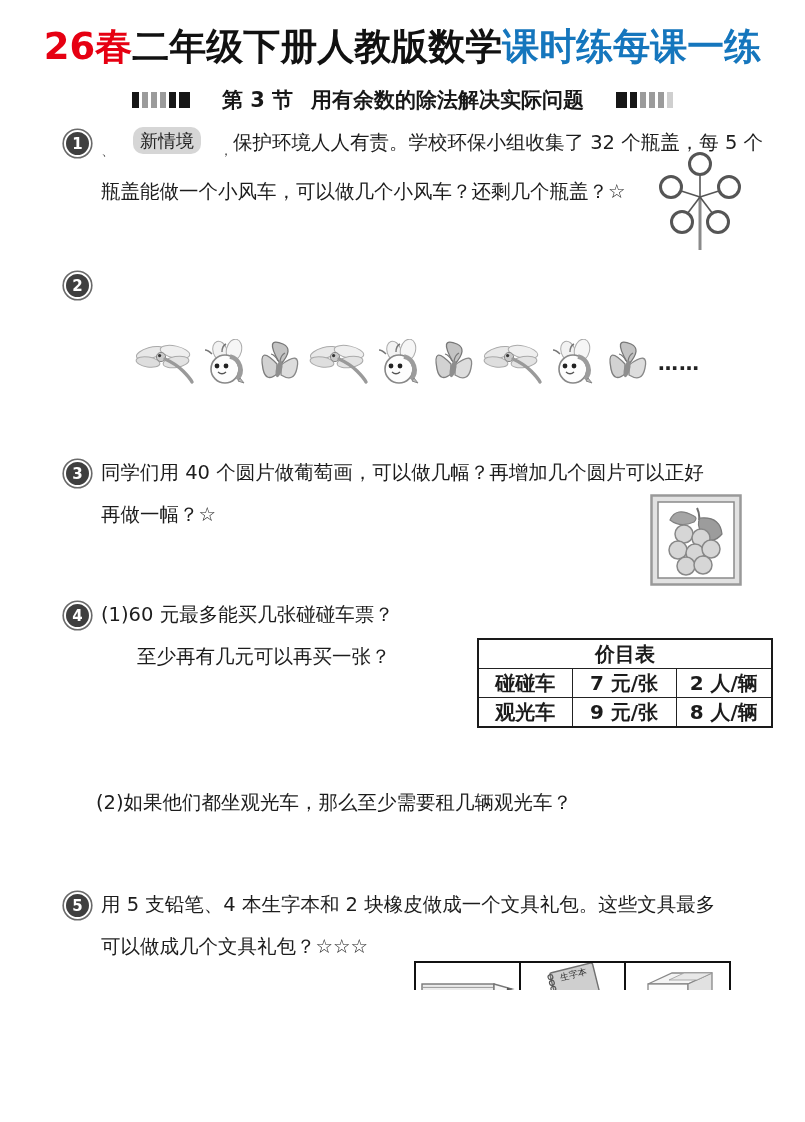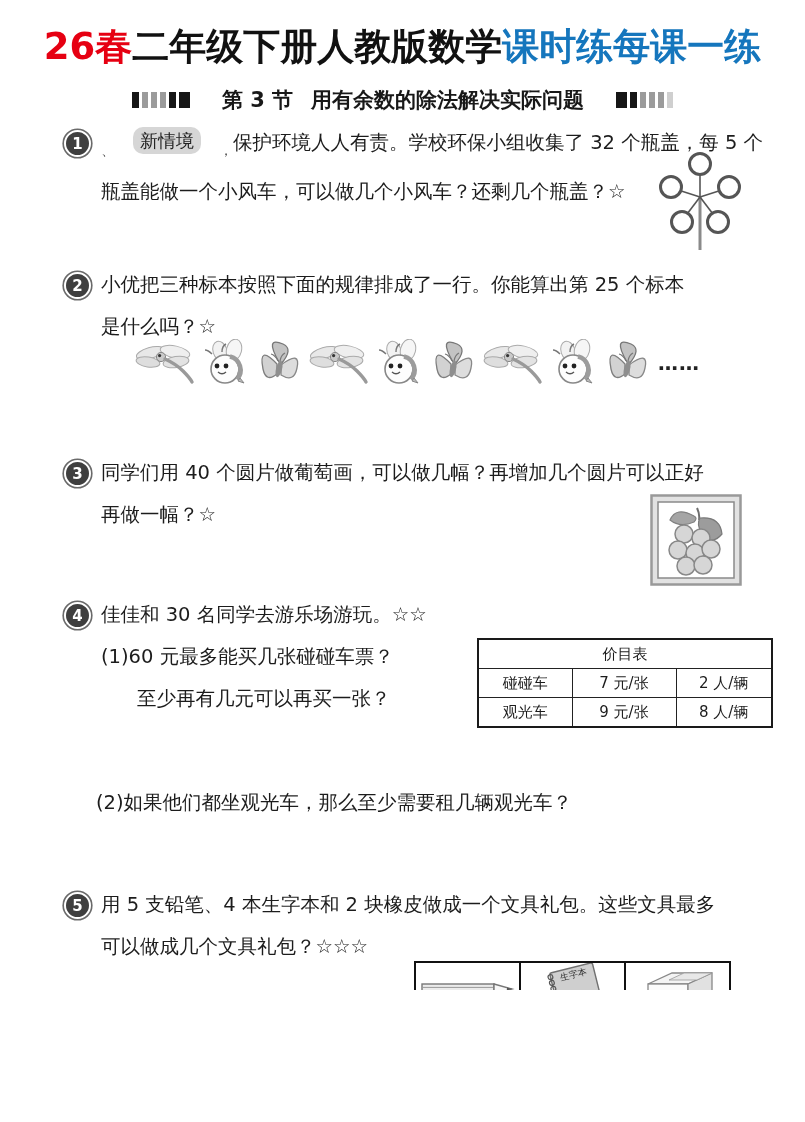--- a/index.html
+++ b/index.html
@@ -44,22 +44,22 @@
   .subline{display:block;}
   .sub-indent{margin-left:36px;}
   
   .fig{position:absolute;}
   .insect-row{position:absolute;left:134px;top:338px;display:flex;align-items:center;gap:6px;}
   .insect{display:inline-flex;align-items:center;}
   .dots{font-size:20px;font-weight:bold;color:#222;letter-spacing:1px;margin-left:2px;}
   
   .ptable{position:absolute;left:477px;top:638px;border-collapse:collapse;
           table-layout:fixed;border:2.5px solid #1a1a1a;background:#fff;}
-  .ptable td{border:1.6px solid #222;text-align:center;font-size:15px;
-             height:28px;padding:0;color:#1c1c1c;}
+  .ptable td{border:1.6px solid #222;text-align:center;font-size:20px;
+             height:28px;padding:0;color:#1c1c1c;font-weight:bold;}
   
   .itable{position:absolute;left:414px;top:961px;border-collapse:collapse;
           table-layout:fixed;border:2.6px solid #111;background:#fff;}
   .itable td{border:2px solid #111;text-align:center;padding:0;font-size:18.5px;}
   .itable .irow1 td{height:55px;vertical-align:middle;}
   .itable .irow2 td{height:30px;}
   
   .pagenum-wrap{position:absolute;left:376px;top:1042px;width:56px;height:34px;}
   .pagenum-shadow{position:absolute;left:6px;top:18px;width:44px;height:11px;
                   border-radius:50%;background:#a8a8a8;filter:blur(1.5px);}
@@ -114,24 +114,20 @@
     <line x1="44" y1="49" x2="60" y2="70" stroke="#555" stroke-width="1.6"></line>
     <circle cx="44" cy="16" r="10.5" fill="#fff" stroke="#555" stroke-width="3"></circle>
     <circle cx="15" cy="39" r="10.5" fill="#fff" stroke="#555" stroke-width="3"></circle>
     <circle cx="73" cy="39" r="10.5" fill="#fff" stroke="#555" stroke-width="3"></circle>
     <circle cx="26" cy="74" r="10.5" fill="#fff" stroke="#555" stroke-width="3"></circle>
     <circle cx="62" cy="74" r="10.5" fill="#fff" stroke="#555" stroke-width="3"></circle>
   </svg>
 
   <div class="q" style="top:264px;width:700px;">
     <span class="qnum">2</span>
-    <div class="qtext">
-      <span class="qlines">小优把三种标本按照下面的规律排成了一行。你能算出第 25 个标本
-是什么吗？☆</span>
-    </div>
   </div>
 
   <div class="insect-row">
 
     <span class="insect">
       <svg width="62" height="46" viewBox="0 0 62 46">
         <ellipse cx="16" cy="13" rx="14" ry="5.5" fill="#e8e8e8" stroke="#aaa" transform="rotate(-16 16 13)"></ellipse>
         <ellipse cx="41" cy="12" rx="15" ry="6" fill="#efefef" stroke="#aaa" transform="rotate(12 41 12)"></ellipse>
         <ellipse cx="14" cy="22" rx="12" ry="5" fill="#dedede" stroke="#aaa" transform="rotate(9 14 22)"></ellipse>
         <ellipse cx="42" cy="22" rx="13" ry="5.5" fill="#e3e3e3" stroke="#aaa" transform="rotate(-9 42 22)"></ellipse>
@@ -267,21 +263,20 @@
     <circle cx="28" cy="56" r="9" fill="#d6d6d6" stroke="#888" stroke-width="1.5"></circle>
     <circle cx="45" cy="59" r="9" fill="#d6d6d6" stroke="#888" stroke-width="1.5"></circle>
     <circle cx="61" cy="55" r="9" fill="#d6d6d6" stroke="#888" stroke-width="1.5"></circle>
     <circle cx="36" cy="72" r="9" fill="#d6d6d6" stroke="#888" stroke-width="1.5"></circle>
     <circle cx="53" cy="71" r="9" fill="#d6d6d6" stroke="#888" stroke-width="1.5"></circle>
   </svg>
 
   <div class="q" style="top:594px;width:700px;">
     <span class="qnum">4</span>
     <div class="qtext">
-      <span class="qlines">佳佳和 30 名同学去游乐场游玩。☆☆</span>
       <span class="subline">(1)60 元最多能买几张碰碰车票？</span>
       <span class="subline sub-indent">至少再有几元可以再买一张？</span>
     </div>
   </div>
 
   <table class="ptable">
     <colgroup>
         <col style="width:94px">
         <col style="width:104px">
         <col style="width:96px">

